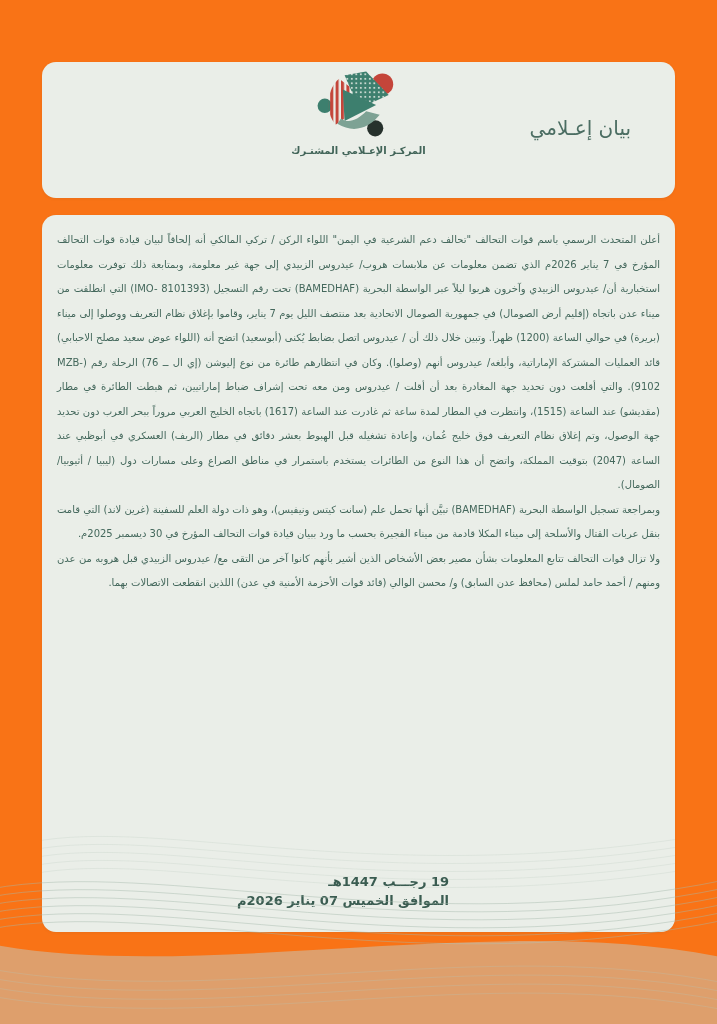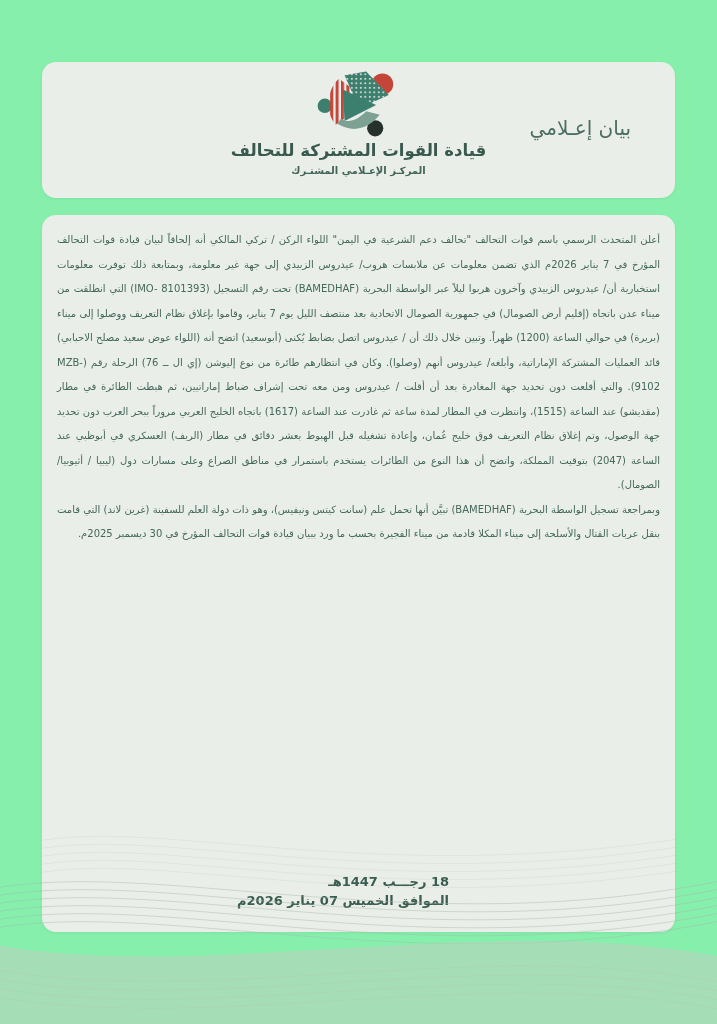--- a/index.html
+++ b/index.html
@@ -1,19 +1,19 @@
 <!DOCTYPE html>
 <html dir="rtl" lang="ar"><head>
 <meta charset="utf-8">
 <style>
   * { margin:0; padding:0; box-sizing:border-box; }
   html,body { background:#cbd3ca; }
   .page {
     position:relative; width:717px; height:1024px;
-    background:#86efac; overflow:hidden;
+    background:#f97316; overflow:hidden;
     font-family:"DejaVu Sans", sans-serif;
     direction:rtl; margin:0 auto;
   }
   .card {
     position:absolute; right:42px; width:633px;
     background:#eaeee8; border-radius:14px;
     box-shadow:0 1px 3px rgba(60,80,70,0.08);
   }
   .header-card { top:62px; height:136px; }
   .logo-block {
@@ -64,46 +64,46 @@
         </defs>
         <circle cx="76" cy="18" r="12" fill="#c4453a"></circle>
         <circle cx="12" cy="42" r="8" fill="#3d7f6e"></circle>
         <circle cx="68" cy="67" r="9" fill="#26312c"></circle>
         <path d="M28 12 C 15 22, 11 48, 24 63 L 43 50 L 40 21 Z" fill="url(#stripes)"></path>
         <path d="M34 8 L 58 4 L 83 30 L 50 45 Z" fill="url(#dots)"></path>
         <path d="M32 24 L 69 41 L 34 59 Z" fill="#3d7f6e"></path>
         <path d="M26 62 C 44 73, 61 67, 73 52 L 58 48 C 48 58, 38 62, 30 56 Z" fill="#7da294"></path>
       </svg>
 
-      <div class="org-title">قيادة القوات المشتركة للتحالف</div>
 
       <div class="org-subtitle">المركـز الإعـلامي المشتـرك</div>
     </div>
   </div>
 
   <div class="card body-card">
 
     <svg class="waves waves-card" width="633" height="120" viewBox="0 0 633 120">
       <g fill="none" stroke="#a8bcae" stroke-width="1" stroke-opacity="0.35">
         <path d="M-10 30 C 120 5, 330 75, 650 25"></path>
         <path d="M-10 38 C 120 13, 330 83, 650 33"></path>
         <path d="M-10 46 C 120 21, 330 91, 650 41"></path>
         <path d="M-10 54 C 120 29, 330 99, 650 49"></path>
         <path d="M-10 62 C 120 37, 330 107, 650 57"></path>
       </g>
     </svg>
 
     <div class="body-text">
       <p>أعلن المتحدث الرسمي باسم قوات التحالف "تحالف دعم الشرعية في اليمن" اللواء الركن / تركي المالكي أنه إلحاقاً لبيان قيادة قوات التحالف المؤرخ في 7 يناير 2026م الذي تضمن معلومات عن ملابسات هروب/ عيدروس الزبيدي إلى جهة غير معلومة، وبمتابعة ذلك توفرت معلومات استخبارية أن/ عيدروس الزبيدي وآخرون هربوا ليلاً عبر الواسطة البحرية (BAMEDHAF) تحت رقم التسجيل (IMO- 8101393) التي انطلقت من ميناء عدن باتجاه (إقليم أرض الصومال) في جمهورية الصومال الاتحادية بعد منتصف الليل يوم 7 يناير، وقاموا بإغلاق نظام التعريف ووصلوا إلى ميناء (بريرة) في حوالي الساعة (1200) ظهراً. وتبين خلال ذلك أن / عيدروس اتصل بضابط يُكنى (أبوسعيد) اتضح أنه (اللواء عوض سعيد مصلح الاحبابي) قائد العمليات المشتركة الإماراتية، وأبلغه/ عيدروس أنهم (وصلوا). وكان في انتظارهم طائرة من نوع إليوشن (إي ال ــ 76) الرحلة رقم (MZB- 9102). والتي أقلعت دون تحديد جهة المغادرة بعد أن أقلت / عيدروس ومن معه تحت إشراف ضباط إماراتيين، ثم هبطت الطائرة في مطار (مقديشو) عند الساعة (1515)، وانتظرت في المطار لمدة ساعة ثم غادرت عند الساعة (1617) باتجاه الخليج العربي مروراً ببحر العرب دون تحديد جهة الوصول، وتم إغلاق نظام التعريف فوق خليج عُمان، وإعادة تشغيله قبل الهبوط بعشر دقائق في مطار (الريف) العسكري في أبوظبي عند الساعة (2047) بتوقيت المملكة، واتضح أن هذا النوع من الطائرات يستخدم باستمرار في مناطق الصراع وعلى مسارات دول (ليبيا / أثيوبيا/ الصومال).</p>
       <p>وبمراجعة تسجيل الواسطة البحرية (BAMEDHAF) تبيَّن أنها تحمل علم (سانت كيتس ونيفيس)، وهو ذات دولة العلم للسفينة (غرين لاند) التي قامت بنقل عربات القتال والأسلحة إلى ميناء المكلا قادمة من ميناء الفجيرة بحسب ما ورد ببيان قيادة قوات التحالف المؤرخ في 30 ديسمبر 2025م.</p>
+      <p>ولا تزال قوات التحالف تتابع المعلومات بشأن مصير بعض الأشخاص الذين أشير بأنهم كانوا آخر من التقى مع/ عيدروس الزبيدي قبل هروبه من عدن ومنهم / أحمد حامد لملس (محافظ عدن السابق) و/ محسن الوالي (قائد قوات الأحزمة الأمنية في عدن) اللذين انقطعت الاتصالات بهما.</p>
     </div>
 
 
     <div class="dates">
-      <div class="date-hijri">18 رجـــب 1447هـ</div>
+      <div class="date-hijri">19 رجـــب 1447هـ</div>
       <div class="date-gregorian">الموافق الخميس 07 يناير 2026م</div>
     </div>
   </div>
 
   <svg class="waves waves-bottom" width="717" height="175" viewBox="0 0 717 175">
     <g fill="none" stroke="#a4b8aa" stroke-width="1" stroke-opacity="0.45">
       <path d="M-10 40 C 160 8, 420 95, 730 30"></path>
       <path d="M-10 48 C 160 16, 420 103, 730 38"></path>
       <path d="M-10 56 C 160 24, 420 111, 730 46"></path>
       <path d="M-10 64 C 160 32, 420 119, 730 54"></path>

